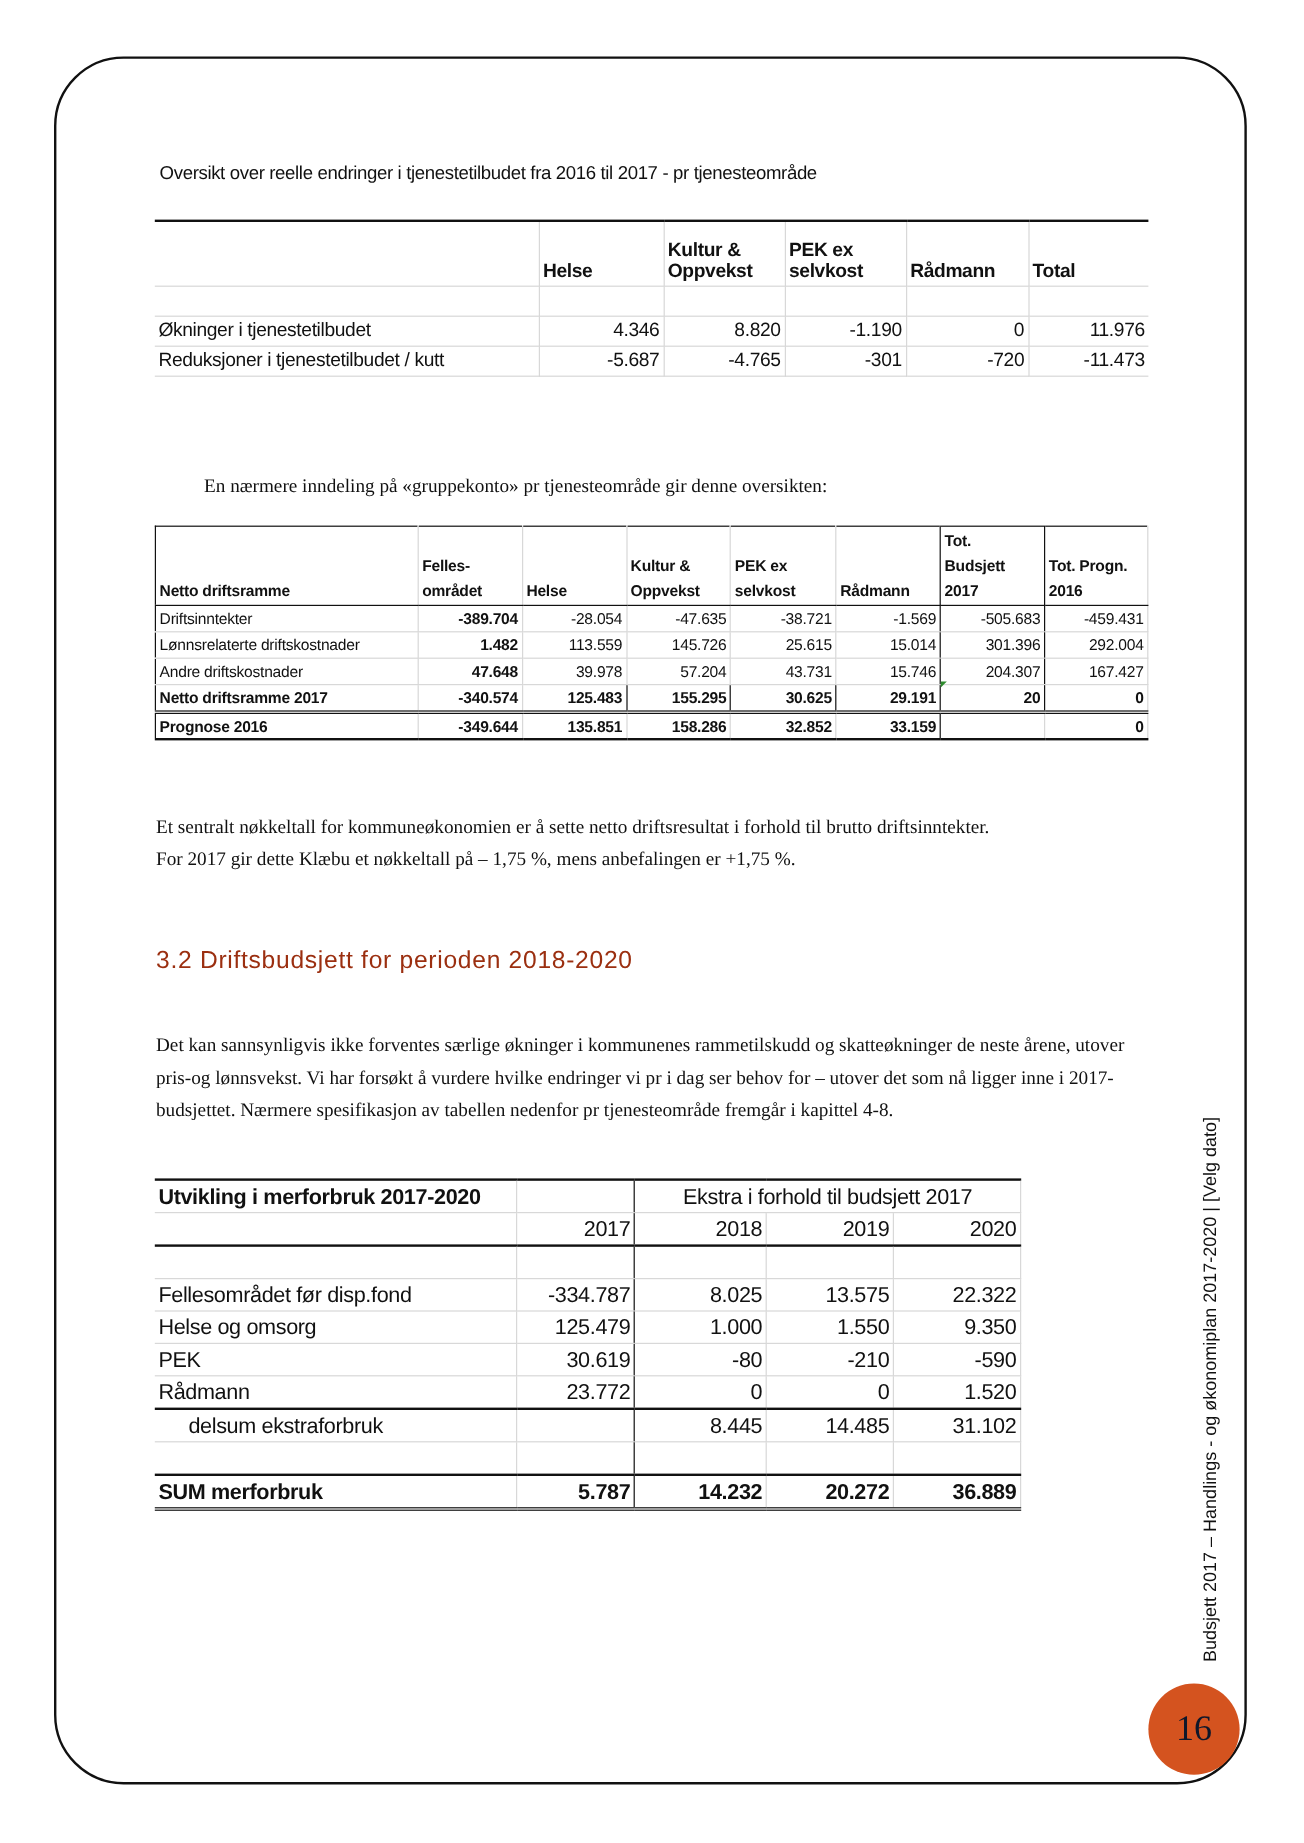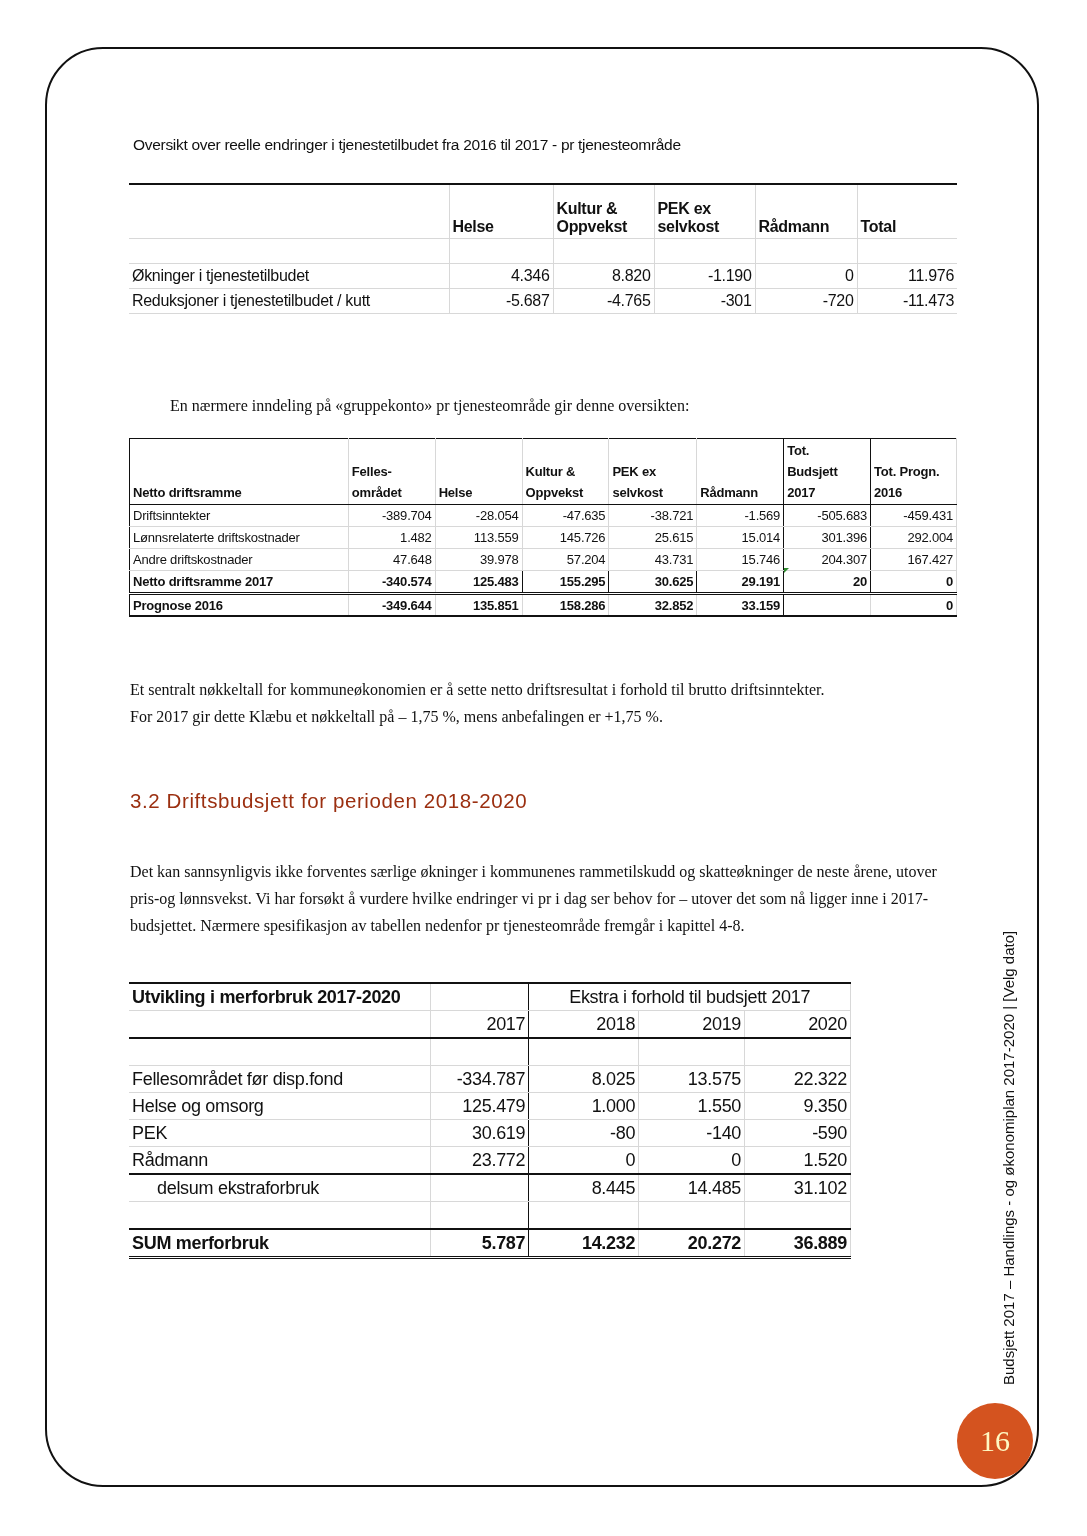--- a/index.html
+++ b/index.html
@@ -20,42 +20,42 @@
   #t1 td.total-col { border-left:1.5px solid #111; border-right:none; }
   #t1 tr.sum td { border-top:2px solid #111; border-bottom:2px solid #111; font-weight:bold; }
   #t1 td:first-child { border-left:none; }
 
   .p-intro { left:130px; top:397px; font-size:16px;margin-left:40px; }
 
   
   #t2 { position:absolute; left:129px; top:438px; width:828px; font-size:13px; letter-spacing:-0.2px; border:1.5px solid #111; border-bottom:none; }
   #t2 td { border-right:1px solid #d8d8d8; border-bottom:1px solid #d8d8d8; height:21px; }
   #t2 tr.hdr td { height:64px; vertical-align:bottom; font-weight:bold; padding-bottom:1px; line-height:21px; border-bottom:1.5px solid #111; }
-  #t2 td.bl { border-left:1.5px solid #111; }
+  #t2 td.bl { border-left:1.5px solid #111;font-weight:bold; }
   #t2 td.br { border-right:1.5px solid #111; }
   #t2 tr.net td { font-weight:bold; border-top:1.5px solid #111; border-bottom:3px double #111;margin-left:24px; }
   #t2 tr.prog td { font-weight:bold; height:20px; border-bottom:2px solid #111; }
   .green-mark { position:absolute; left:784px; top:568px; width:0; height:0; border-top:5px solid #2e8b2e; border-right:5px solid transparent; }
 
   .p-key { left:130px; top:676px; font-size:16px; line-height:27px; }
   .h32 { left:130px; top:789px; font-family:"Liberation Sans", sans-serif; font-size:20.5px; color:#9b2f10; letter-spacing:0.6px; }
   .p-body { left:130px; top:858px; width:820px; font-size:16px; line-height:27px; }
 
   
   #t3 { position:absolute; left:129px; top:982px; width:722px; font-size:18px; letter-spacing:-0.3px; }
   #t3 td { border-right:1px solid #d8d8d8; border-bottom:1px solid #d8d8d8; height:26px; }
   #t3 tr.r0 td { border-top:2px solid #111; }
   #t3 tr.r1 td { border-bottom:2.5px solid #111; }
   #t3 td.c2 { border-right:1.5px solid #111; }
   #t3 tr.subtot td { border-top:2px solid #111; }
   #t3 tr.sum td { border-top:2px solid #111; border-bottom:3px double #111; font-weight:bold; }
   #t3 td.indent { padding-left:28px; }
 
   .side-text { left:1000px; top:1385px; transform-origin:0 0; transform:rotate(-90deg); font-family:"Liberation Sans", sans-serif; font-size:15px; white-space:nowrap; color:#111; }
-  .page-badge { left:957px; top:1403px; width:76px; height:76px; border-radius:50%; background:#d4531f; color:#fef9c3; display:flex; align-items:center; justify-content:center; font-family:"Liberation Serif", serif; font-size:30px; }
+  .page-badge { left:957px; top:1403px; width:76px; height:76px; border-radius:50%; background:#d4531f; color:#0f172a; display:flex; align-items:center; justify-content:center; font-family:"Liberation Serif", serif; font-size:30px; }
 </style>
 </head>
 <body>
 
 <div class="page-frame"></div>
 
 <div class="abs t1-title">Oversikt over reelle endringer i tjenestetilbudet fra 2016 til 2017 - pr tjenesteområde</div>
 <table id="t1">
   <colgroup>
       <col style="width:320px">
@@ -259,21 +259,21 @@
     <td>Helse og omsorg</td>
     <td class="num c2">125.479</td>
     <td class="num">1.000</td>
     <td class="num">1.550</td>
     <td class="num">9.350</td>
   </tr>
   <tr>
     <td>PEK</td>
     <td class="num c2">30.619</td>
     <td class="num">-80</td>
-    <td class="num">-140</td>
+    <td class="num">-210</td>
     <td class="num">-590</td>
   </tr>
   <tr>
     <td>Rådmann</td>
     <td class="num c2">23.772</td>
     <td class="num">0</td>
     <td class="num">0</td>
     <td class="num">1.520</td>
   </tr>
   <tr class="subtot">

